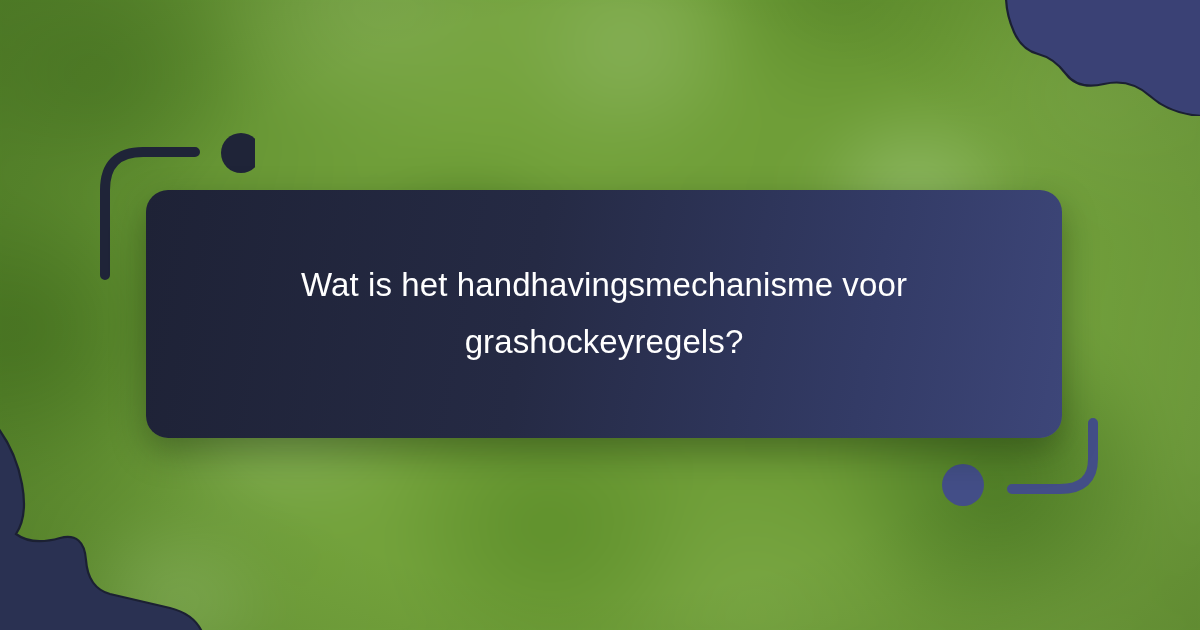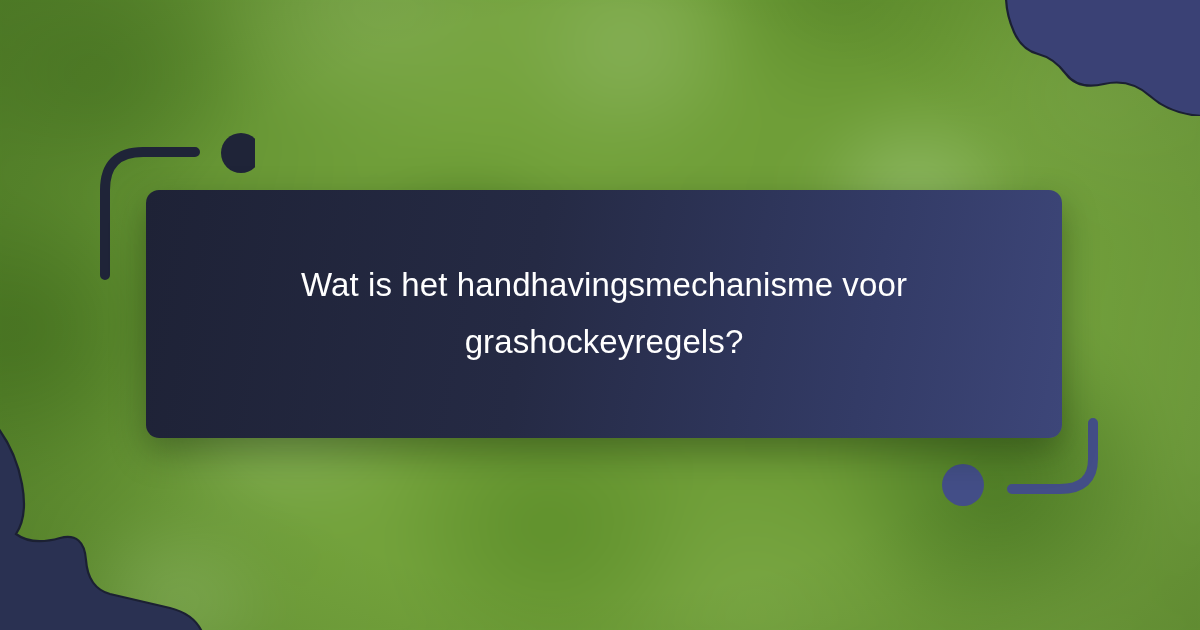--- a/index.html
+++ b/index.html
@@ -66,21 +66,21 @@
   .deco-tl { left: 95px;  top: 120px; }
   .deco-br { left: 930px; top: 415px; }
 
   
   .card {
     position: absolute;
     left: 146px;
     top: 190px;
     width: 916px;
     height: 248px;
-    border-radius: 13px;
+    border-radius: 22px;
     background: linear-gradient(100deg, #1e2236 0%, #252a44 42%, #333b66 78%, #3d4679 100%);
     box-shadow: 0 14px 34px rgba(12, 28, 6, 0.38);
     display: flex;
     align-items: center;
     justify-content: center;
     box-sizing: border-box;
     padding: 0 74px;
   }
   .card-title {
     margin: 0;

